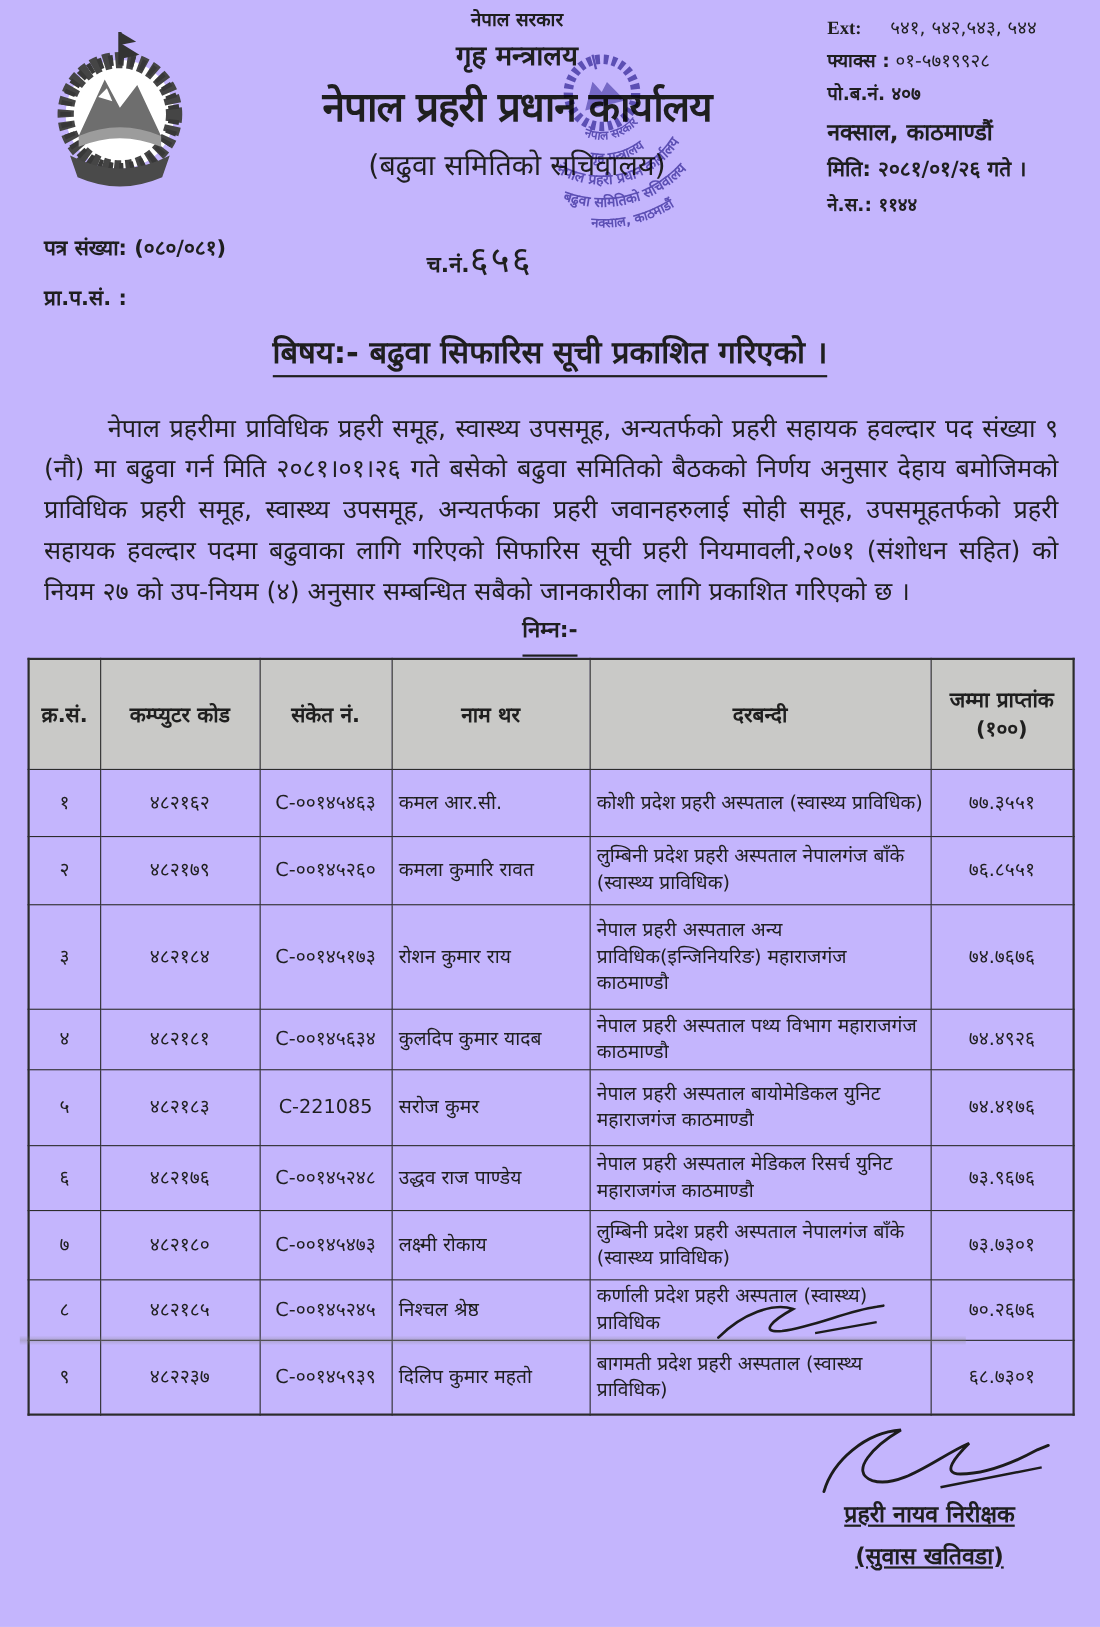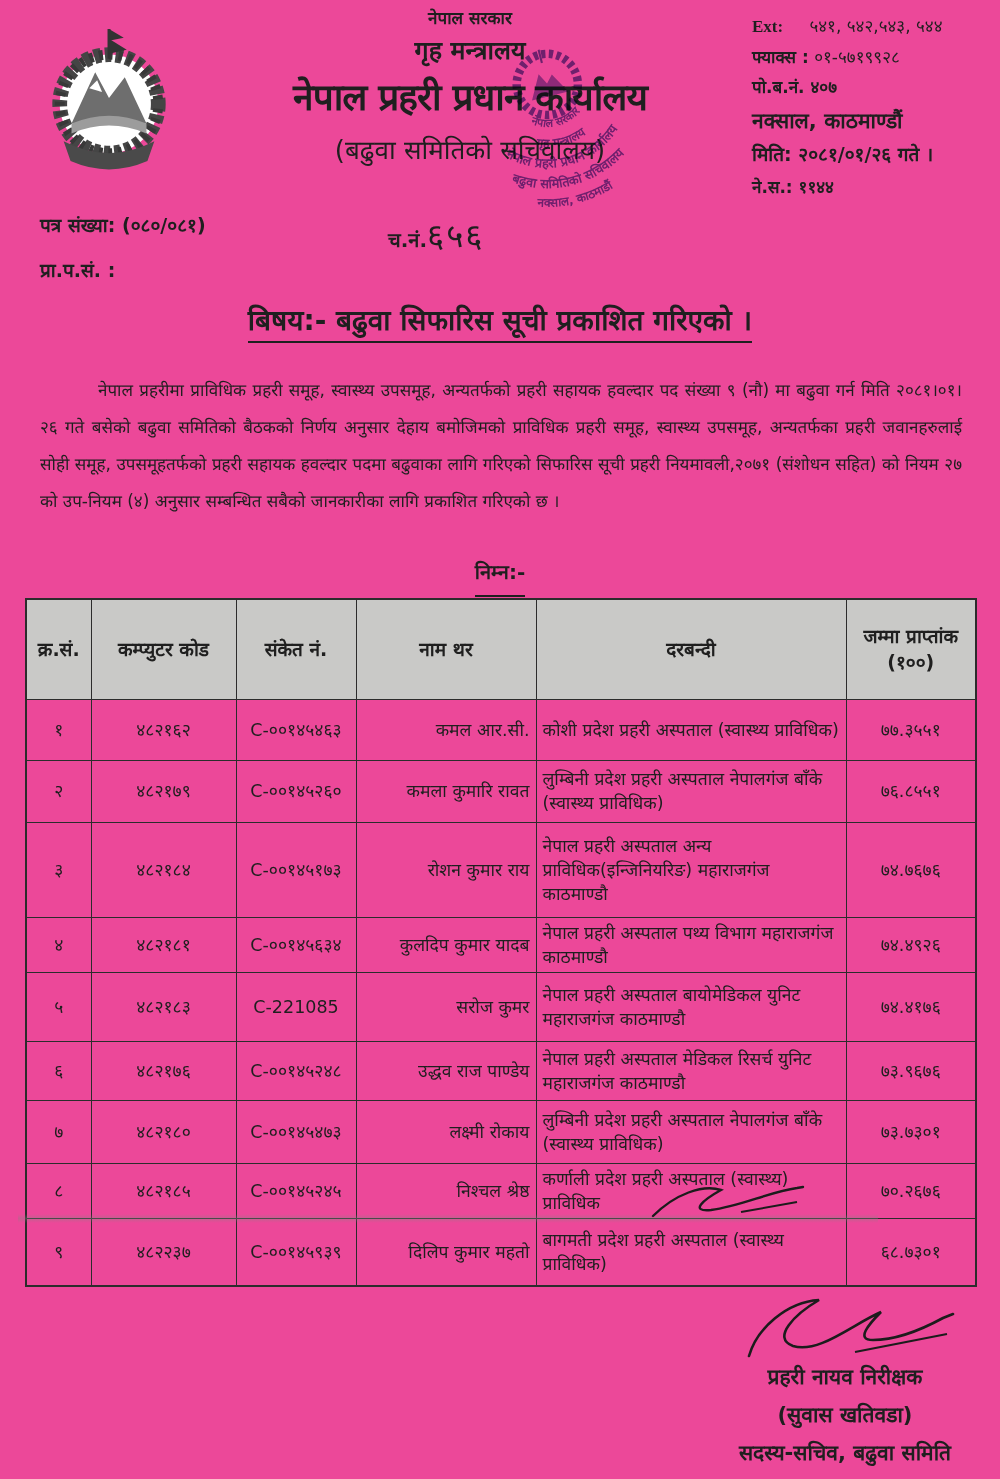--- a/index.html
+++ b/index.html
@@ -1,20 +1,20 @@
 <!DOCTYPE html>
 <html><head>
 <meta charset="utf-8">
 <style>
   * { margin:0; padding:0; box-sizing:border-box; }
   html,body { background:#e8e7e3; }
   body { font-family:"DejaVu Sans","Liberation Sans",sans-serif; color:#1f1f1f; }
   .page {
     position:relative; width:1000px; height:1479px; margin:0 auto;
-    background:#ec4899; overflow:hidden;
+    background:#c4b5fd; overflow:hidden;
   }
   
   .emblem { position:absolute; left:40px; top:22px; width:138px; height:150px; }
   .head-center { position:absolute; left:225px; top:6px; width:490px; text-align:center; }
   .gov-line   { font-size:17px; font-weight:bold; }
   .ministry   { font-size:25px; font-weight:bold; margin-top:3px; }
   .office     { font-size:37px; font-weight:bold; margin-top:4px; letter-spacing:-1px; }
   .sub-office { font-size:26px; margin-top:10px; }
   .stamp {
     position:absolute; left:432px; top:26px; width:255px; height:215px;
@@ -33,46 +33,46 @@
   .nes  { font-size:17px; font-weight:bold; margin-top:8px; }
   .refs { position:absolute; left:40px; top:212px; font-size:19px; font-weight:bold; }
   .refs div { margin-bottom:19px; }
   .chalani { position:absolute; left:388px; top:212px; font-weight:bold; font-size:20px; }
   .chalani .no { font-size:33px; font-weight:normal; letter-spacing:2px; }
   
   .subject-wrap { position:absolute; left:0; top:300px; width:1000px; text-align:center; }
   .subject { display:inline-block; font-size:28px; font-weight:bold; border-bottom:2.5px solid #1f1f1f; padding-bottom:3px; }
   .body-text {
     position:absolute; left:40px; top:372px; width:922px;
-    font-size:17px; line-height:37px; text-align:justify; text-indent:58px;
+    font-size:23px; line-height:37px; text-align:justify; text-indent:58px;
   }
   .list-label-wrap { position:absolute; left:0; top:558px; width:1000px; text-align:center; }
   .list-label { display:inline-block; font-size:20px; font-weight:bold; border-bottom:2px solid #1f1f1f; padding-bottom:10px; }
   
   table.main { position:absolute; left:25px; top:598px; width:950px; border-collapse:collapse; table-layout:fixed; }
   table.main th, table.main td { border:1.7px solid #2c2c2c; vertical-align:middle; }
   table.main { border:2.5px solid #2c2c2c; }
   table.main th { background:#c9c9c7; font-size:19px; font-weight:bold; height:100px; padding:2px 4px; }
   table.main td { font-size:17.5px; line-height:24px; padding:3px 6px; }
   .col-sn{width:65px} .col-code{width:145px} .col-symbol{width:120px}
   .col-name{width:180px} .col-post{width:310px} .col-score{width:130px}
   td.c-sn,td.c-code,td.c-symbol,td.c-score{ text-align:center; }
-  td.c-name{ text-align:right; padding-left:12px; }
+  td.c-name{ text-align:left; padding-left:12px; }
   td.c-post{ text-align:left; padding-left:10px; }
   tbody tr:nth-child(1){height:61px} tbody tr:nth-child(2){height:62px}
   tbody tr:nth-child(3){height:95px} tbody tr:nth-child(4){height:55px}
   tbody tr:nth-child(5){height:69px} tbody tr:nth-child(6){height:59px}
   tbody tr:nth-child(7){height:63px} tbody tr:nth-child(8){height:55px}
   tbody tr:nth-child(9){height:68px}
   .scan-band { position:absolute; left:18px; top:1214px; width:860px; height:9px;
     background:linear-gradient(180deg, rgba(120,120,120,.0), rgba(130,130,128,.35), rgba(120,120,120,.0)); }
   .row8-scribble { position:absolute; left:645px; top:1178px; width:160px; height:42px; }
   
   .sig-scribble { position:absolute; left:735px; top:1290px; width:225px; height:78px; }
-  .sig-block { position:absolute; left:700px; top:1358px; width:290px; text-align:center; }
+  .sig-block { position:absolute; left:700px; top:1358px; width:290px; text-align:center;text-decoration:underline; }
   .sig-block div { font-size:21px; font-weight:bold; line-height:38px; }
 </style>
 </head>
 <body>
 
 <div class="page">
 
   <svg class="emblem" viewBox="0 0 140 150">
     <circle cx="70" cy="82" r="50" fill="#ffffff" stroke="#454545" stroke-width="15" stroke-dasharray="7 4"></circle>
     <circle cx="70" cy="82" r="50" fill="none" stroke="#383838" stroke-width="10" stroke-dasharray="4 6" stroke-dashoffset="5"></circle>
@@ -250,16 +250,15 @@
     <path d="M96 34 L152 24" fill="none" stroke="#1c1c1c" stroke-width="2"></path>
   </svg>
 
   <svg class="sig-scribble" viewBox="0 0 225 78">
     <path d="M14 66 C22 38 52 12 84 10 C60 24 36 48 58 56 C84 64 118 34 146 22 C134 34 120 50 138 50 C162 50 186 40 208 28 L218 24" fill="none" stroke="#1c1c1c" stroke-width="2.6" stroke-linecap="round"></path>
     <path d="M120 62 L212 44" fill="none" stroke="#1c1c1c" stroke-width="2.2"></path>
   </svg>
   <div class="sig-block">
     <div>प्रहरी नायव निरीक्षक</div>
     <div>(सुवास खतिवडा)</div>
-    <div>सदस्य-सचिव, बढुवा समिति</div>
   </div>
 
 </div>
 
 </body></html>

